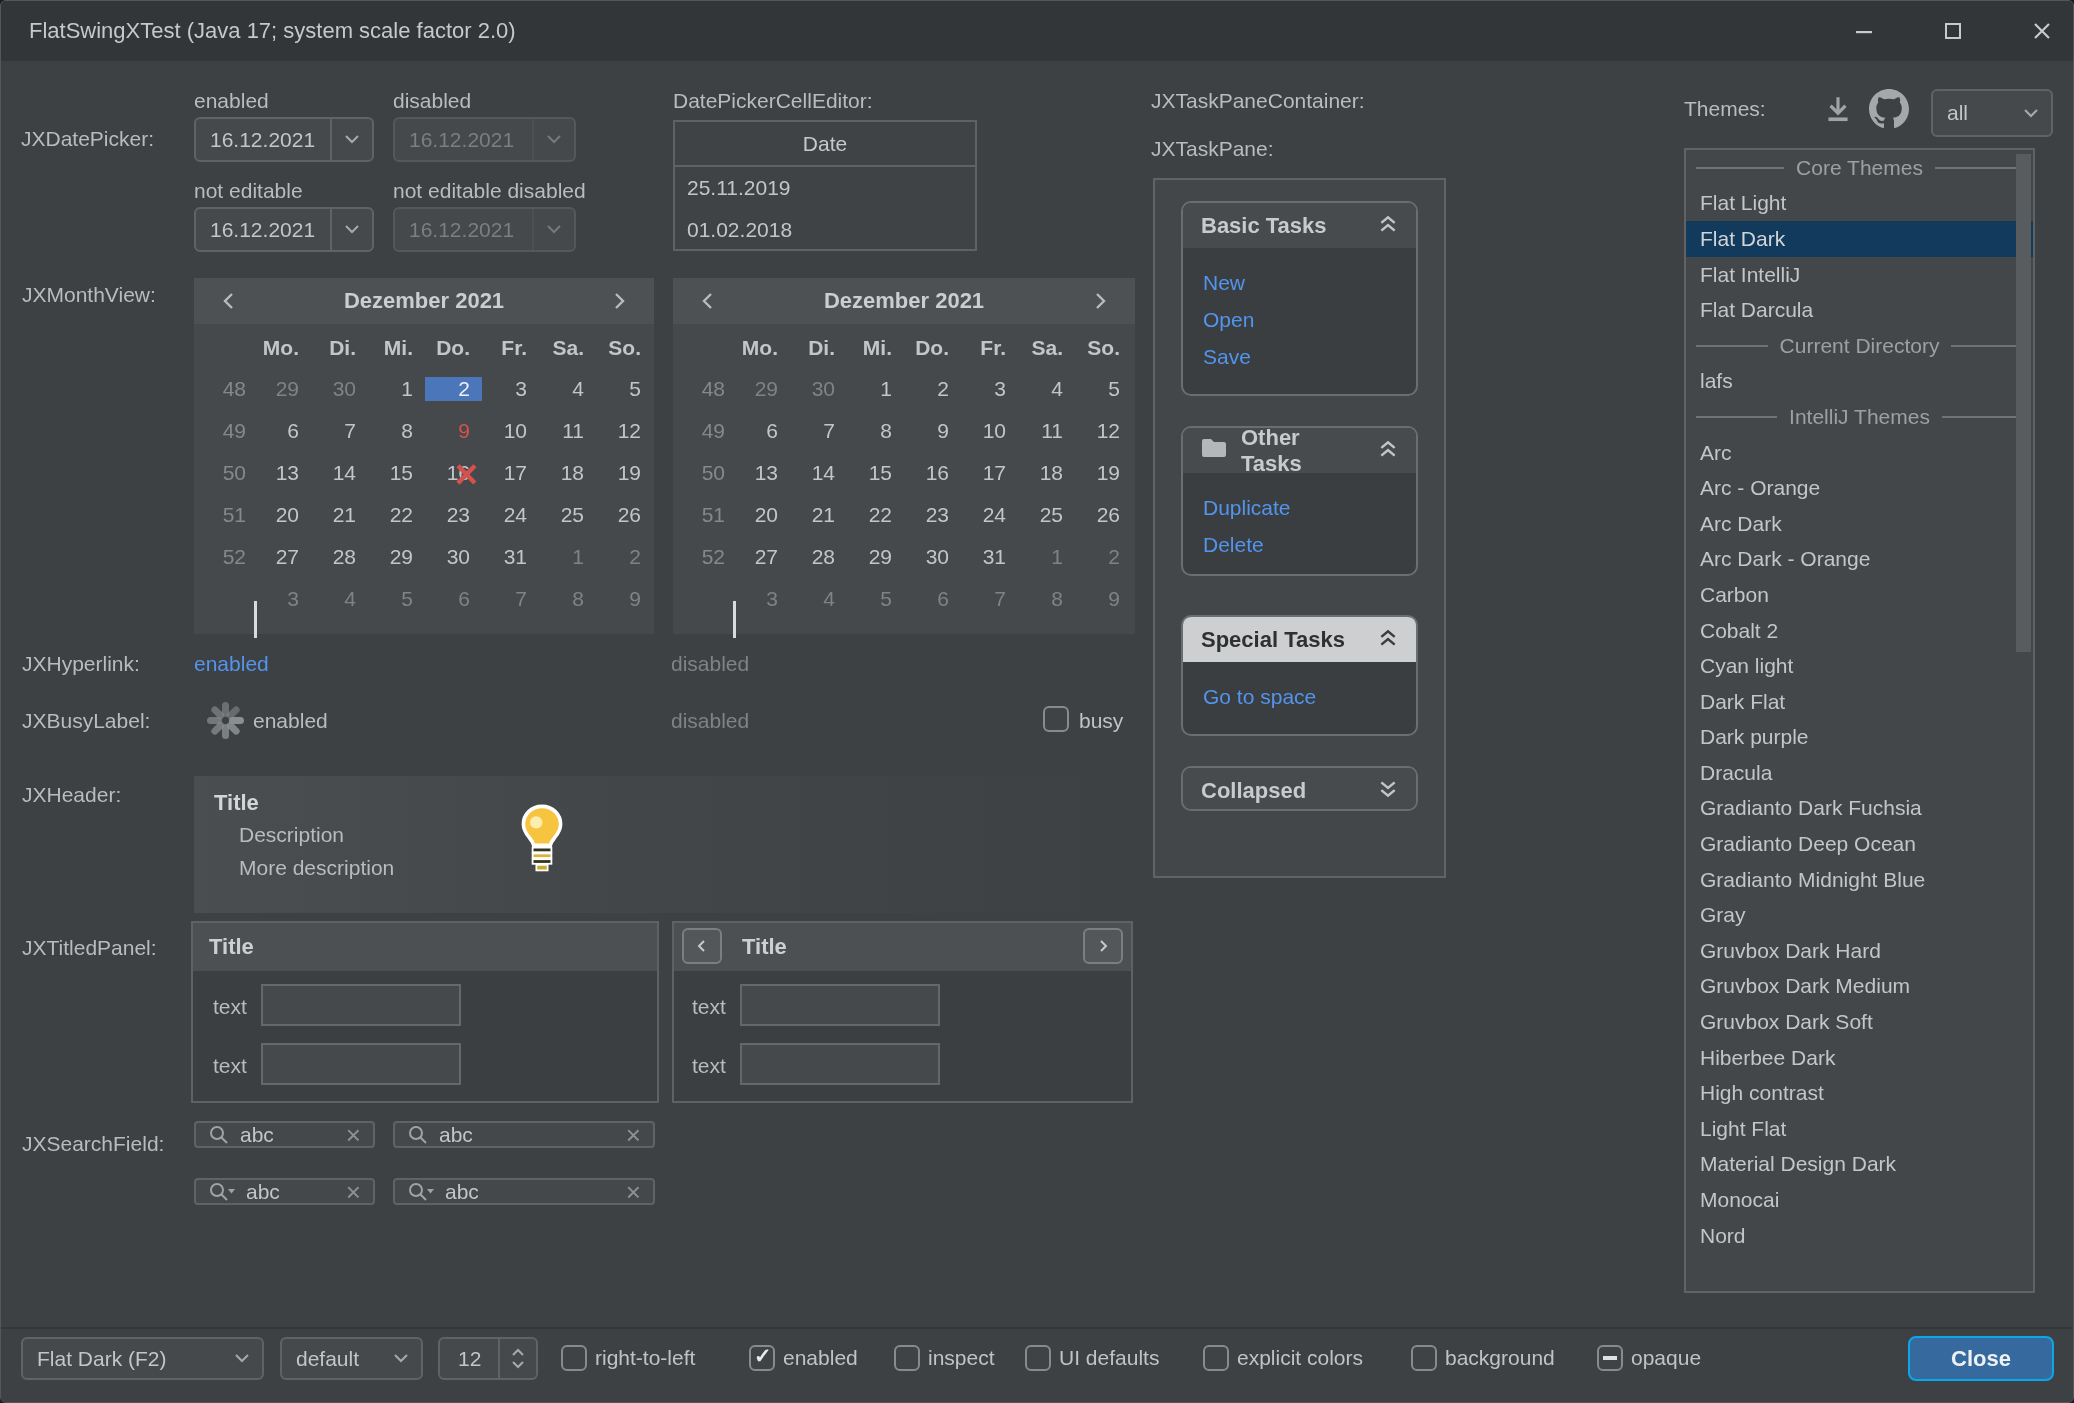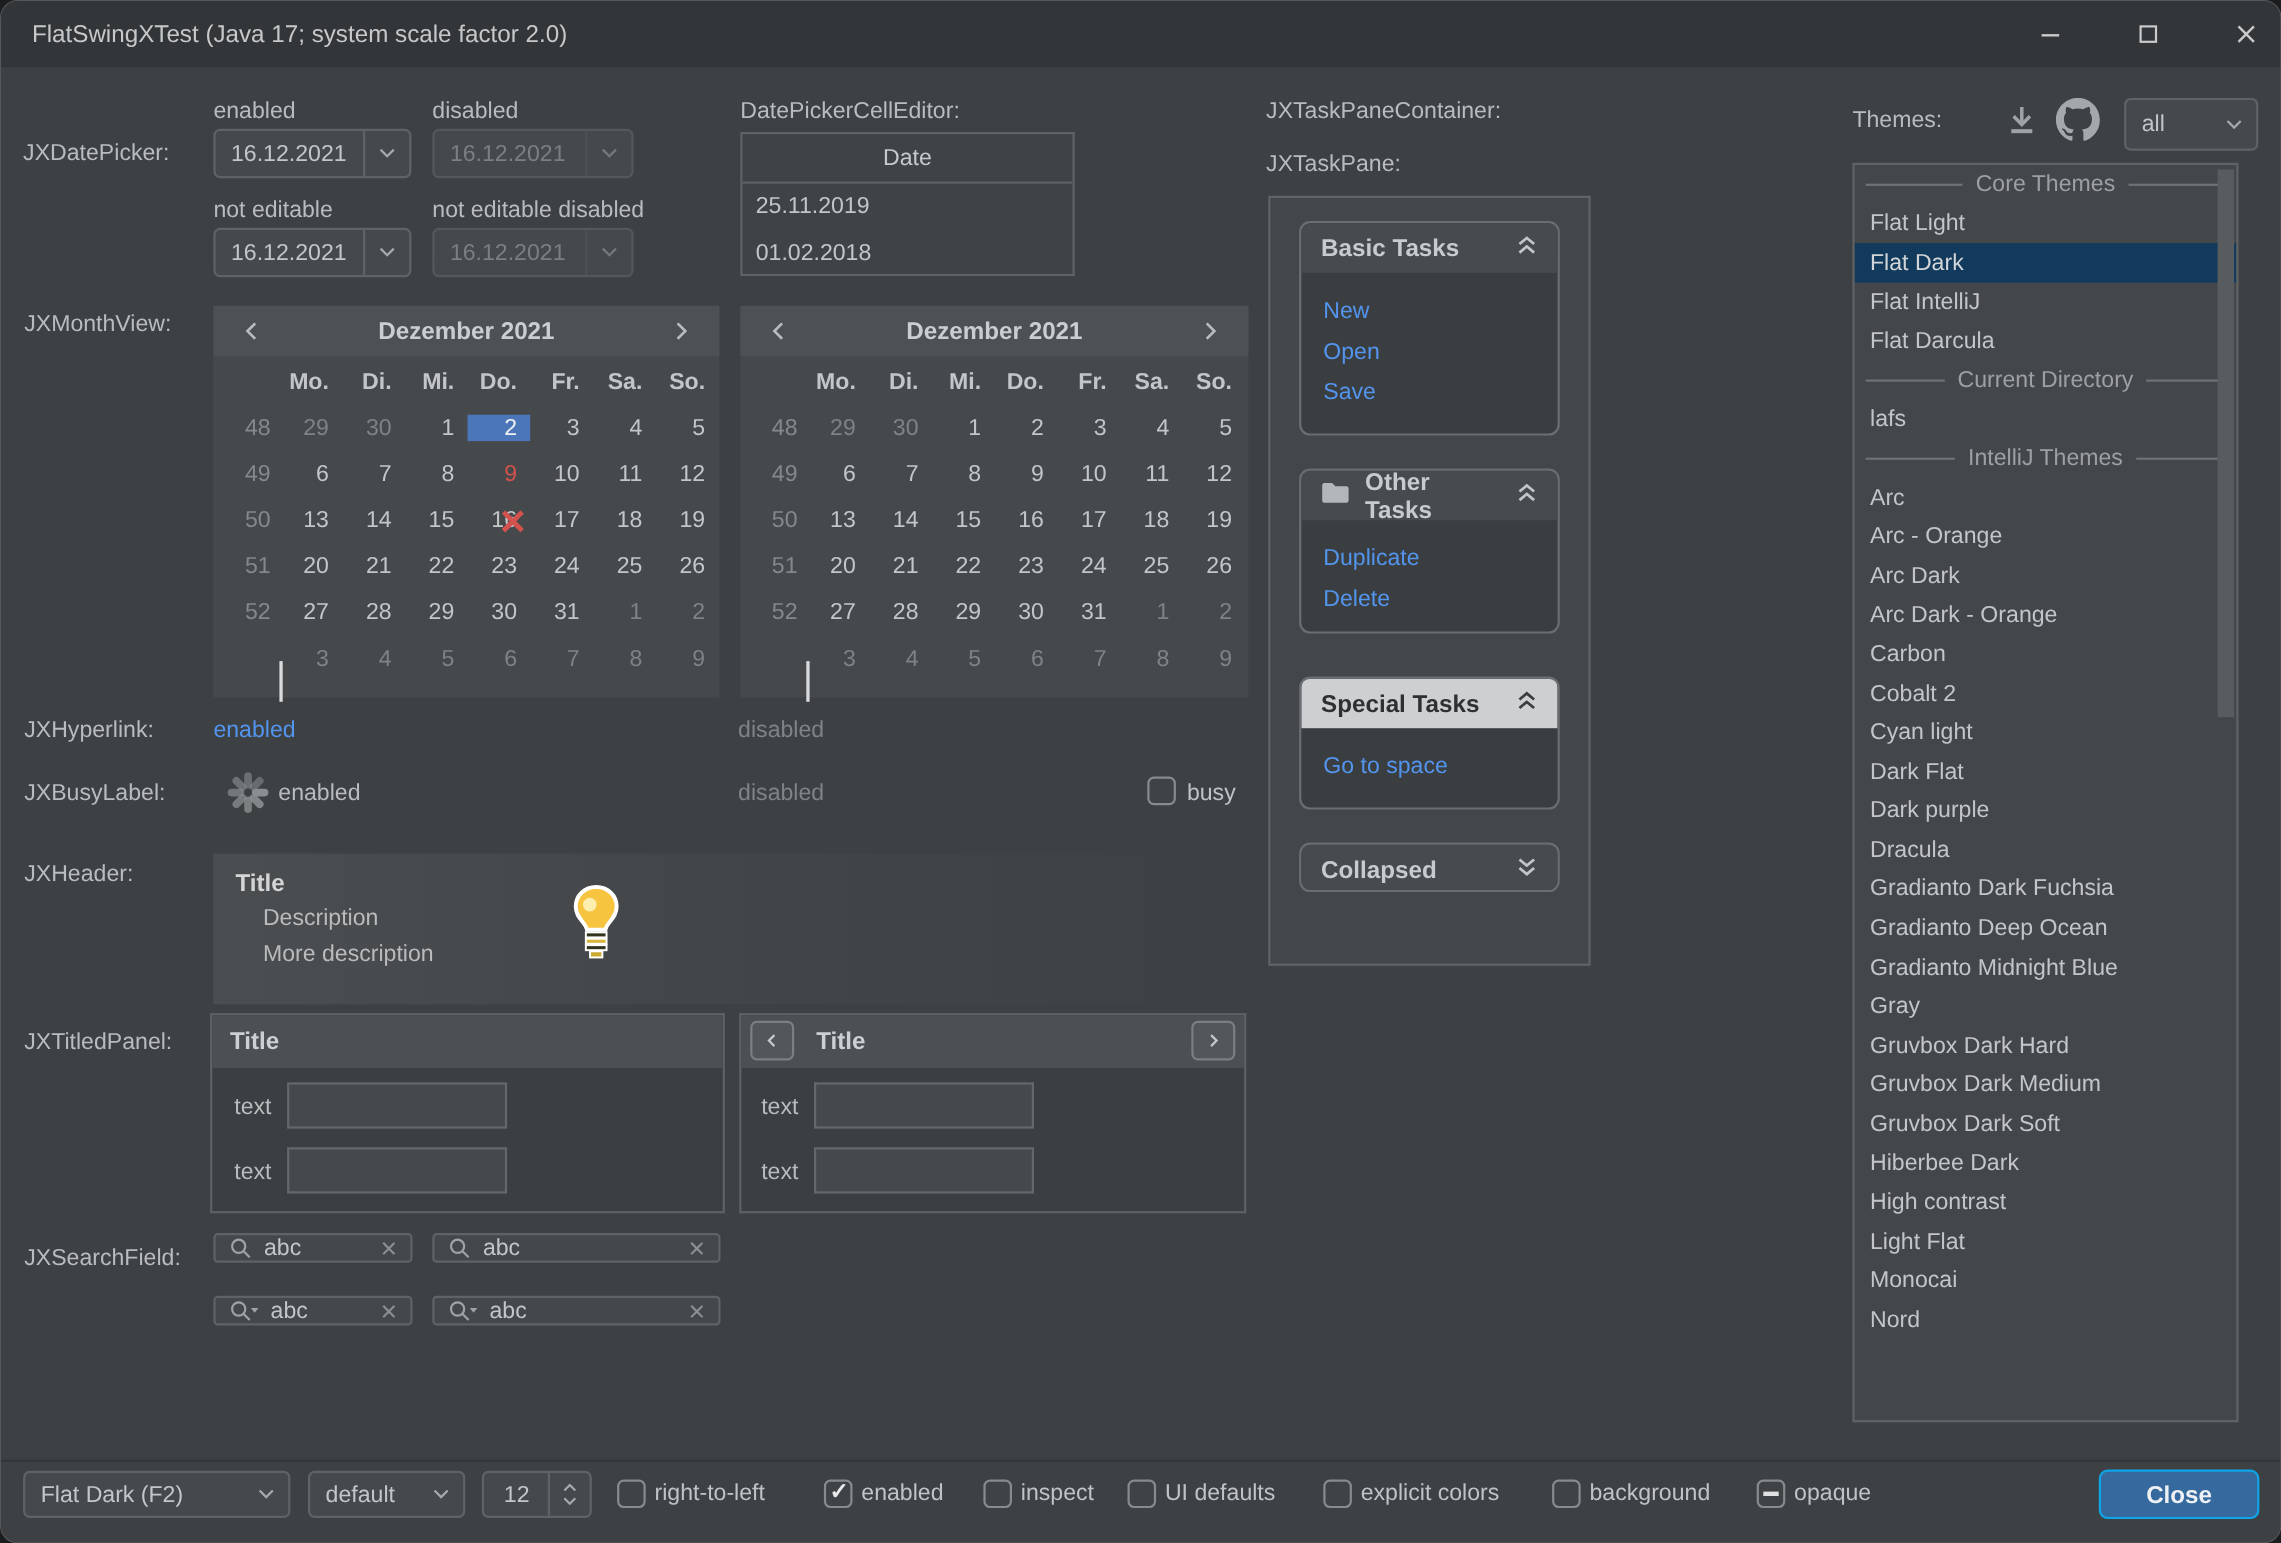--- a/index.html
+++ b/index.html
@@ -1,16 +1,16 @@
 <!DOCTYPE html>
 <html><head>
 <meta charset="utf-8">
 <style>
   html,body{margin:0;padding:0;background:#1b1d1f;}
-  .window{position:relative;width:2074px;height:1403px;background:#3d4144;border-radius:16px;
+  .window{position:relative;width:2074px;height:1403px;background:#3d4144;border-radius:6px;
     overflow:hidden;font-family:"Liberation Sans",sans-serif;color:#bcbfc1;font-size:21px;
     border:1px solid #55585a;box-sizing:border-box;}
   
   .titlebar{position:absolute;left:0;top:0;right:0;height:60px;background:#323639;display:flex;align-items:center;}
   .titlebar .title{margin-left:28px;color:#c6c8ca;font-size:22px;}
   .winctl{position:absolute;top:0;width:62px;height:60px;display:flex;align-items:center;justify-content:center;}
   
   .lbl{position:absolute;color:#b9bcbe;}
   .dim{color:#7f8385;}
   .combo{position:absolute;display:flex;align-items:center;background:#45494c;border:2px solid #5f6365;
@@ -562,20 +562,21 @@
       <div class="tl-item">Gradianto Dark Fuchsia</div>
       <div class="tl-item">Gradianto Deep Ocean</div>
       <div class="tl-item">Gradianto Midnight Blue</div>
       <div class="tl-item">Gray</div>
       <div class="tl-item">Gruvbox Dark Hard</div>
       <div class="tl-item">Gruvbox Dark Medium</div>
       <div class="tl-item">Gruvbox Dark Soft</div>
       <div class="tl-item">Hiberbee Dark</div>
       <div class="tl-item">High contrast</div>
       <div class="tl-item">Light Flat</div>
+      <div class="tl-item">Material Design Dark</div>
       <div class="tl-item">Monocai</div>
       <div class="tl-item">Nord</div>
     </div>
 
   <div class="bottombar">
     <div class="combo" style="left:20px;top:8px;width:243px;height:43px">
       <span class="val">Flat Dark (F2)</span>
       <span class="arrowbox">
           <svg width="14" height="9" viewBox="0 0 14 9" fill="none" stroke="#a6aaad" stroke-width="2">
             <polyline points="1,1 7,7 13,1"></polyline>

